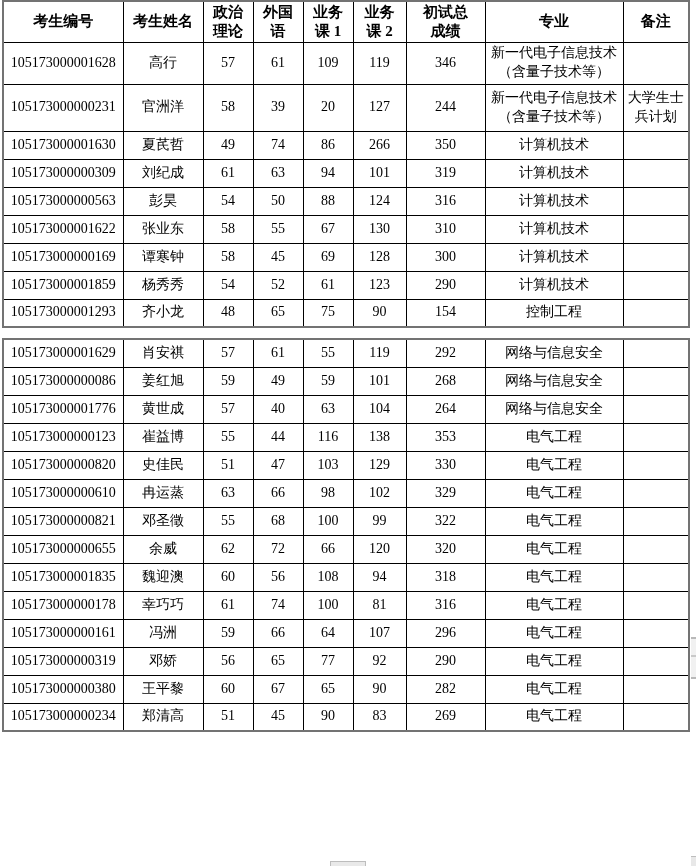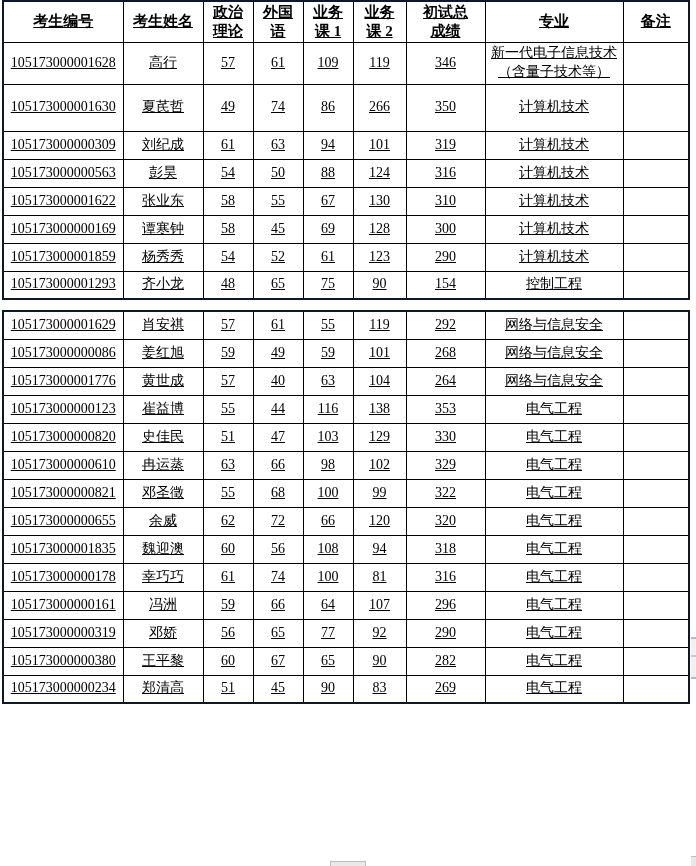--- a/index.html
+++ b/index.html
@@ -14,22 +14,21 @@
     background: #ffffff;
     overflow: hidden;
     font-family: "Liberation Serif", "DejaVu Serif", serif;
     color: #000000;
   }
   table.score-table {
     border-collapse: collapse;
     table-layout: fixed;
     width: 686px;
     margin-left: 2px;
-    border: 2px solid #0f172a;
-    text-decoration: underline;
+    border: 2px solid #737373;
   }
   table.score-table th,
   table.score-table td {
     border: 1px solid #000000;
     text-align: center;
     vertical-align: middle;
     padding: 1px 2px;
     overflow: hidden;
   }
   table.score-table th {
@@ -132,20 +131,31 @@
     <td class="col-name">高行</td>
     <td class="col-num">57</td>
     <td class="col-num">61</td>
     <td class="col-num">109</td>
     <td class="col-num">119</td>
     <td class="col-num">346</td>
     <td class="col-major">新一代电子信息技术（含量子技术等）</td>
     <td class="col-remark"></td>
   </tr>
         <tr>
+    <td class="col-id">105173000000231</td>
+    <td class="col-name">官洲洋</td>
+    <td class="col-num">58</td>
+    <td class="col-num">39</td>
+    <td class="col-num">20</td>
+    <td class="col-num">127</td>
+    <td class="col-num">244</td>
+    <td class="col-major">新一代电子信息技术（含量子技术等）</td>
+    <td class="col-remark">大学生士兵计划</td>
+  </tr>
+        <tr>
     <td class="col-id">105173000001630</td>
     <td class="col-name">夏芪哲</td>
     <td class="col-num">49</td>
     <td class="col-num">74</td>
     <td class="col-num">86</td>
     <td class="col-num">266</td>
     <td class="col-num">350</td>
     <td class="col-major">计算机技术</td>
     <td class="col-remark"></td>
   </tr>

